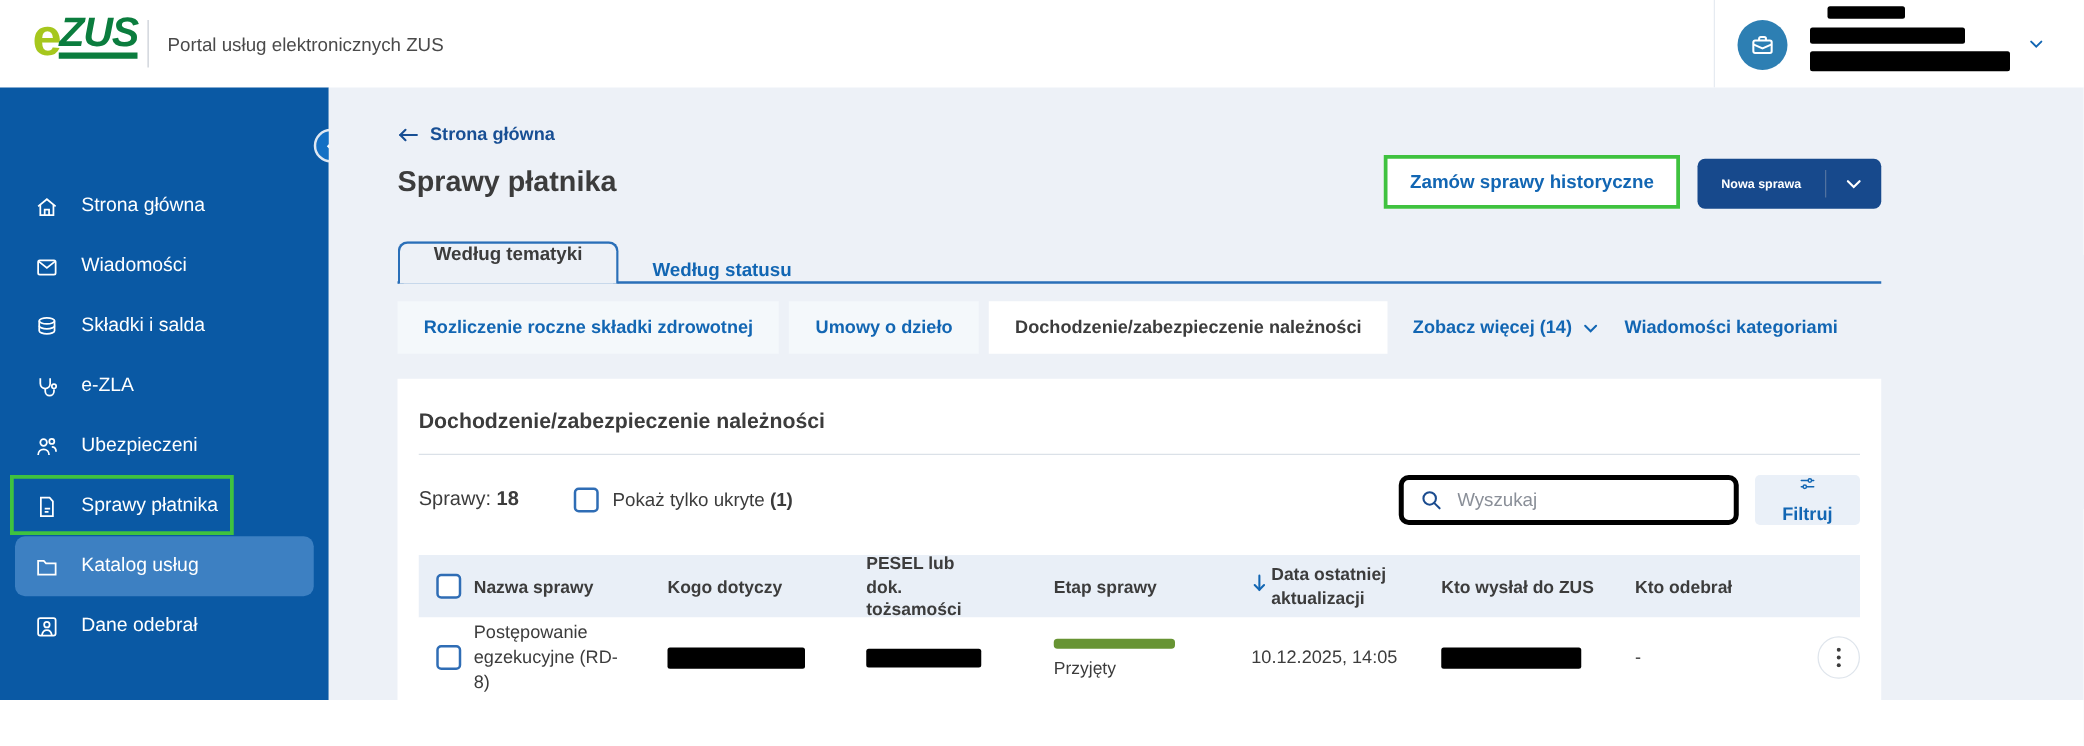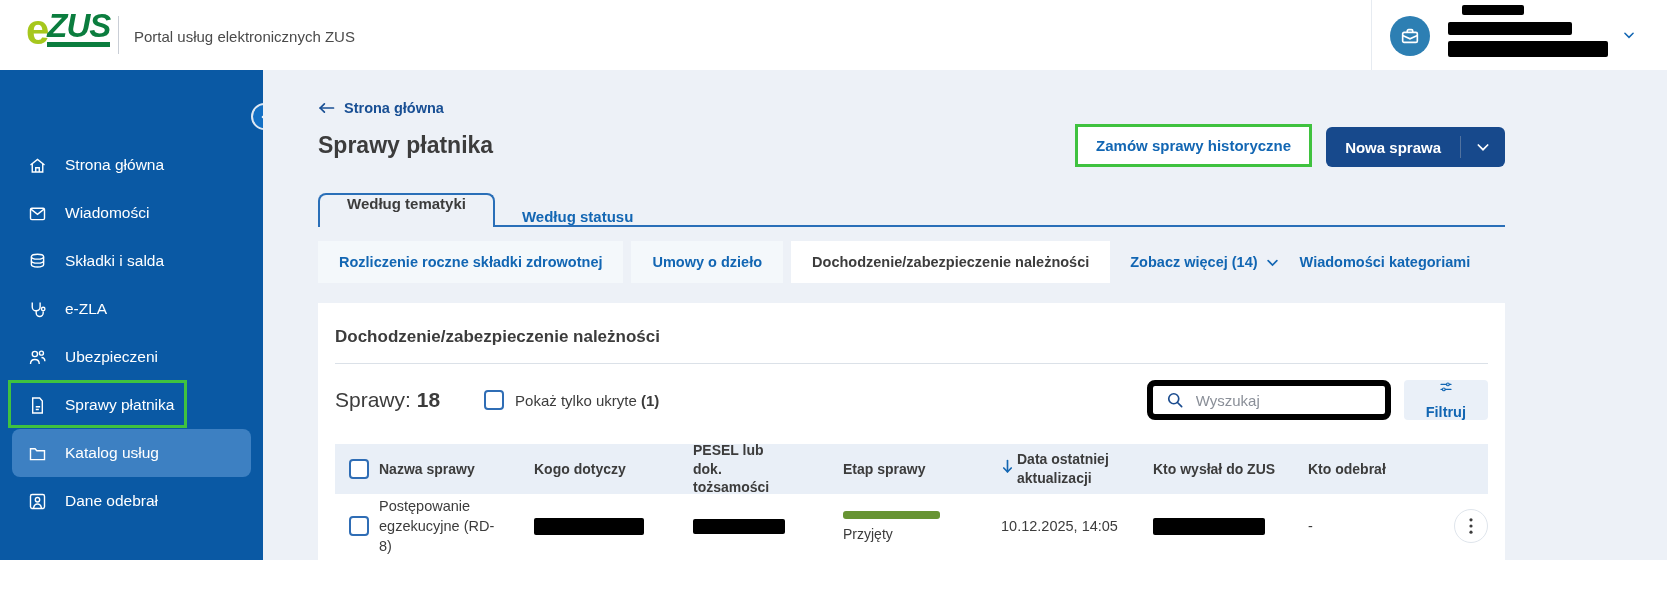--- a/index.html
+++ b/index.html
@@ -41,21 +41,21 @@
   
   .main { position:absolute; left:263px; top:70px; width:1404px; height:490px; background:#edf1f7;
           padding:0 162px 0 55px; overflow:hidden; }
   .back-link { margin-top:30px; display:flex; align-items:center; gap:9px;
                color:#184f94; font-weight:bold; font-size:14.5px; cursor:pointer; width:fit-content; }
   .title-row { display:flex; justify-content:space-between; align-items:center; margin-top:8px; }
   .page-title { font-size:23px; font-weight:bold; color:#3c3c3c; }
   .actions { display:flex; align-items:flex-end; gap:14px; }
   .btn-historic { background:#fff; border:3px solid #3fc23f; color:#1266b3; font-weight:bold;
                   font-size:15px; padding:10px 18px; cursor:pointer; font-family:inherit; }
-  .btn-new { background:#17498c; color:#fff; font-weight:bold; font-size:15px; border:none;
+  .btn-new { background:#17498c; color:#fff; font-weight:bold; font-size:10px; border:none;
              border-radius:6px; height:40px; display:flex; align-items:center; cursor:pointer; font-family:inherit; padding:0; }
   .btn-new-label { padding:0 19px; }
   .btn-new-sep { width:1px; height:22px; background:#51729f; }
   .btn-new-caret { padding:0 14px; display:flex; }
 
   .tabs { display:flex; align-items:flex-end; border-bottom:2px solid #2a6fb8; margin-top:26px; }
   .tab { padding:0 27px; font-weight:bold; font-size:15px; cursor:pointer; }
   .tab.active { border:2px solid #2a6fb8; border-bottom:none; border-radius:8px 8px 0 0;
                 background:#edf1f7; color:#3c3c3c; margin-bottom:-2px; padding-bottom:15px; }
   .tab.inactive { color:#1266b3; }
@@ -65,25 +65,25 @@
   .chip.light { background:#f4f8fb; color:#1266b3; }
   .chip.selected { background:#ffffff; color:#3c3c3c; }
   .chips-link { color:#1266b3; font-weight:bold; font-size:14.5px; display:flex; align-items:center;
                 gap:7px; margin-left:12px; cursor:pointer; white-space:nowrap; }
 
   
   .card { background:#fff; margin-top:20px; padding:24px 17px 18px; }
   .card-title { font-size:17px; font-weight:bold; color:#3c3c3c; }
   .card-divider { border-bottom:1px solid #dbe1e8; margin-top:16px; }
   .controls { display:flex; align-items:center; margin-top:16px; }
-  .cases { font-size:21px; }
+  .cases { font-size:16px; }
   .cases b { font-weight:bold; }
   .cb { width:20px; height:20px; border:2px solid #2f6db5; border-radius:4px; background:#fff; flex:none; cursor:pointer; }
   .hidden-filter { display:flex; align-items:center; gap:11px; margin-left:44px; font-size:15px; }
-  .search { margin-left:auto; width:244px; height:40px; border:6px solid #000000; border-radius:8px;
+  .search { margin-left:auto; width:272px; height:40px; border:4px solid #000000; border-radius:8px;
             background:#fff; display:flex; align-items:center; padding:0 12px; gap:9px; }
   .search input { border:none; outline:none; flex:1; font-size:15px; font-family:inherit; color:#3c3c3c; min-width:0; }
   .search input::placeholder { color:#8a8f98; }
   .btn-tool { background:#eaf0f8; color:#1266b3; font-weight:bold; font-size:14.5px; height:40px;
               display:flex; align-items:center; gap:9px; padding:0 22px; border-radius:4px;
               margin-left:13px; border:none; cursor:pointer; font-family:inherit; white-space:nowrap;flex-direction:column; }
 
   .thead { display:flex; align-items:center; background:#e9eff7; height:50px; margin-top:24px;
            font-weight:bold; font-size:14px; color:#3c3c3c; }
   .trow  { display:flex; align-items:center; background:#fff; height:64px; font-size:14.5px; }

